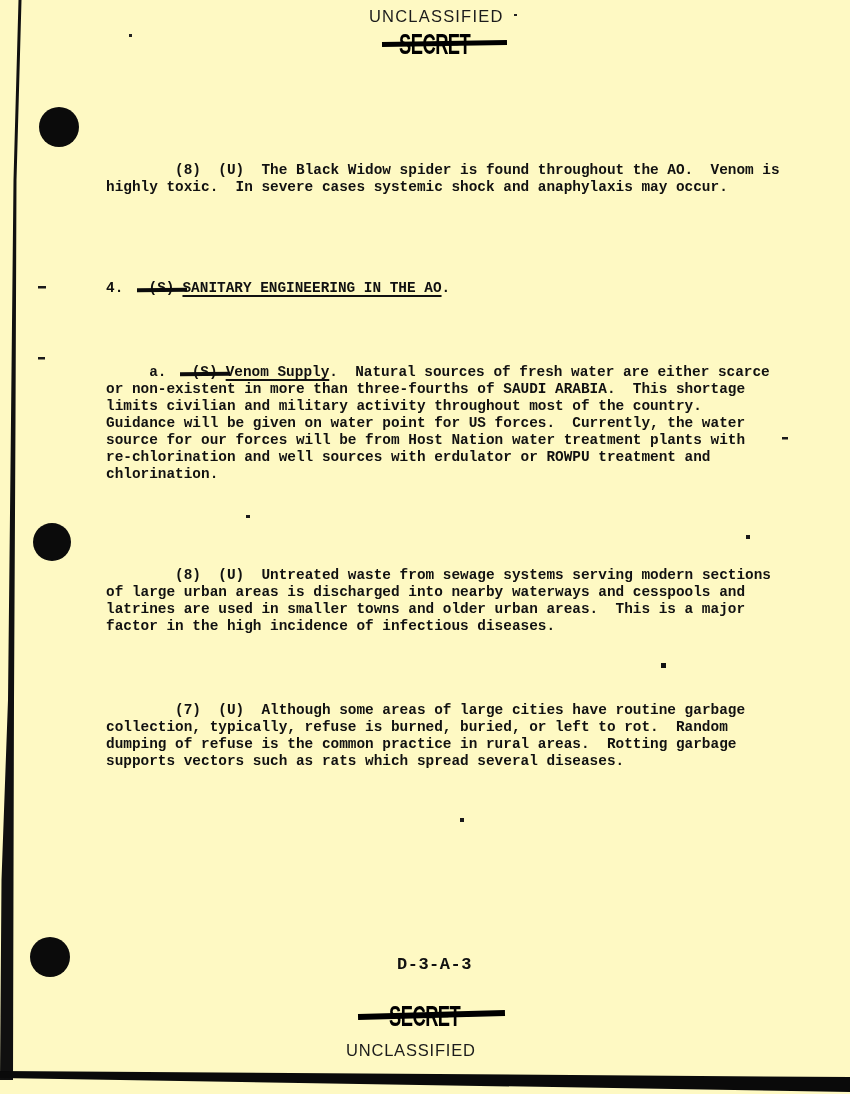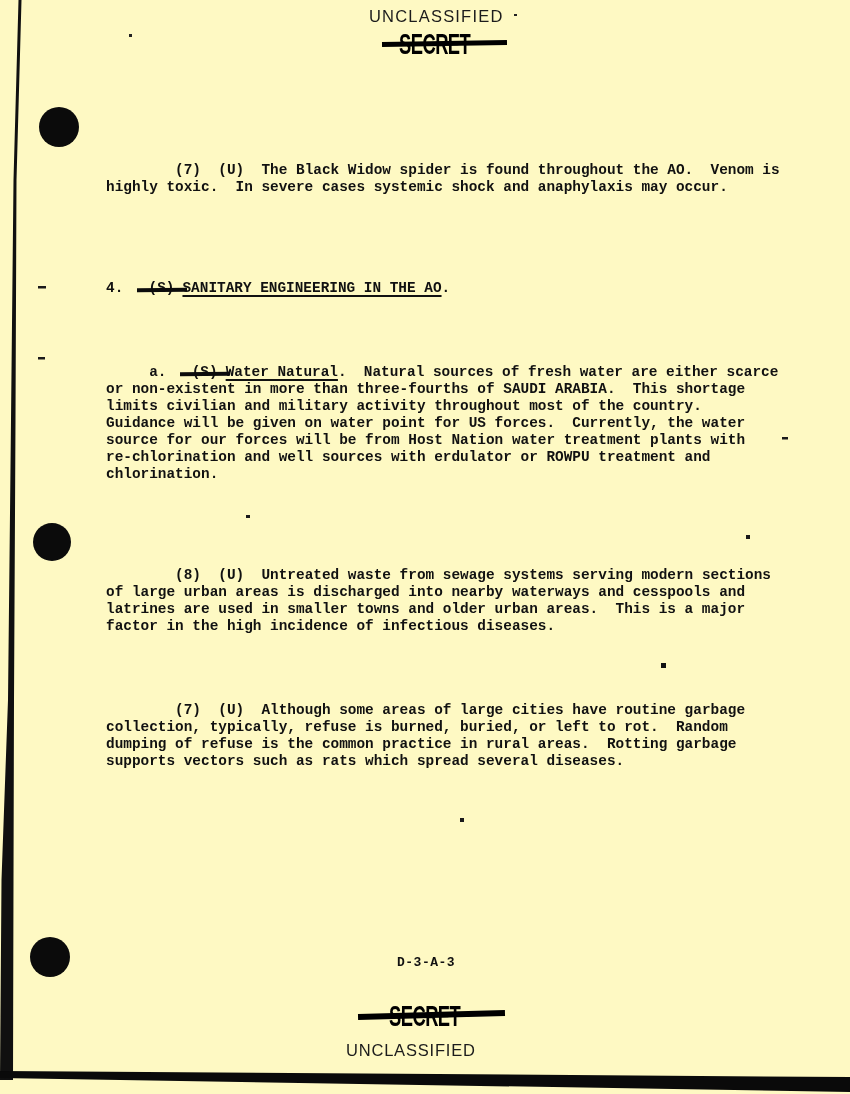--- a/index.html
+++ b/index.html
@@ -47,21 +47,21 @@
   .strike-s{
     position:relative;display:inline-block;font-weight:700;margin:0 8px;
   }
   .strike-s::after{
     content:"";position:absolute;left:-12px;right:-12px;top:46%;height:4px;background:#0c0c0c;
     transform:rotate(-0.5deg);
   }
   
   .page-number{
     position:absolute;left:397px;top:955px;
-    font-size:13px;font-weight:600;letter-spacing:0.5px;
+    font-size:17px;font-weight:600;letter-spacing:0.5px;
   }
 </style>
 </head>
 <body>
 
 <div class="page">
 
   <svg class="scan-overlay" width="850" height="1094" viewBox="0 0 850 1094" xmlns="http://www.w3.org/2000/svg">
 
     <polygon fill="#101010" points="18.5,0 21.5,0 16.5,180 15.5,420 14,700 13.5,880 13,1080 0,1080 1.5,880 8,700 11,420 13.5,180"></polygon>
@@ -85,27 +85,27 @@
 
   <div class="unclass unclass-top">UNCLASSIFIED</div>
 
   <div class="stamp stamp-top">
     <span class="stamp-word">SECRET</span>
     <span class="stamp-line"></span>
   </div>
 
   <div class="doc-text">
 
-    <p class="para">        (7)  (U)  The Black Widow spider is found throughout the AO.  Venom is
+    <p class="para">        (8)  (U)  The Black Widow spider is found throughout the AO.  Venom is
 highly toxic.  In severe cases systemic shock and anaphylaxis may occur.</p>
 
 
     <p class="para"><span>4.  </span><span class="strike-s">(S)</span><span class="u">SANITARY ENGINEERING IN THE AO</span><span>.</span></p>
 
-    <p class="para"><span>     a.  </span><span class="strike-s">(S)</span><span class="u">Water Natural</span><span>.  Natural sources of fresh water are either scarce
+    <p class="para"><span>     a.  </span><span class="strike-s">(S)</span><span class="u">Venom Supply</span><span>.  Natural sources of fresh water are either scarce
 or non-existent in more than three-fourths of SAUDI ARABIA.  This shortage
 limits civilian and military activity throughout most of the country.
 Guidance will be given on water point for US forces.  Currently, the water
 source for our forces will be from Host Nation water treatment plants with
 re-chlorination and well sources with erdulator or ROWPU treatment and
 chlorination.</span></p>
 
 
     <p class="para">        (8)  (U)  Untreated waste from sewage systems serving modern sections
 of large urban areas is discharged into nearby waterways and cesspools and

